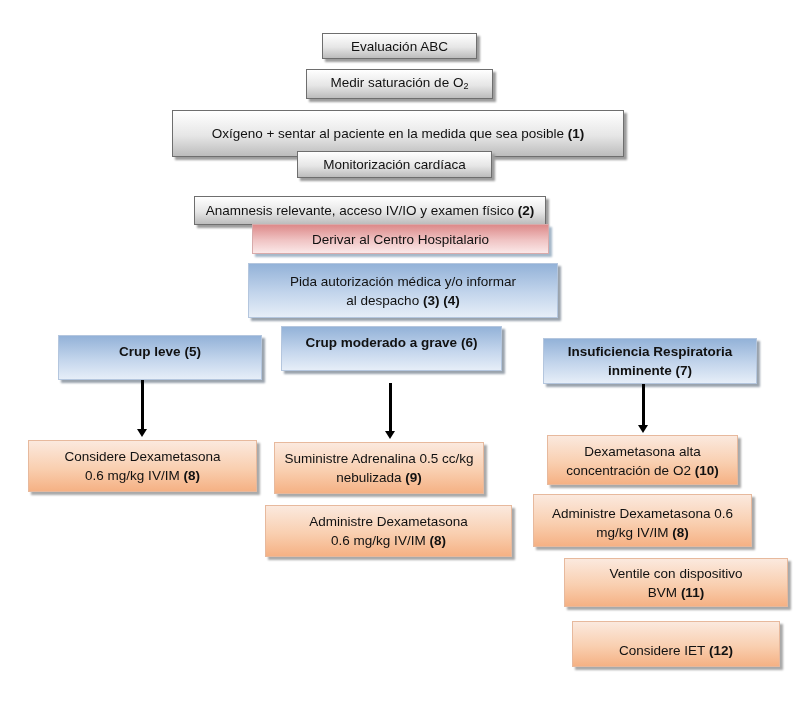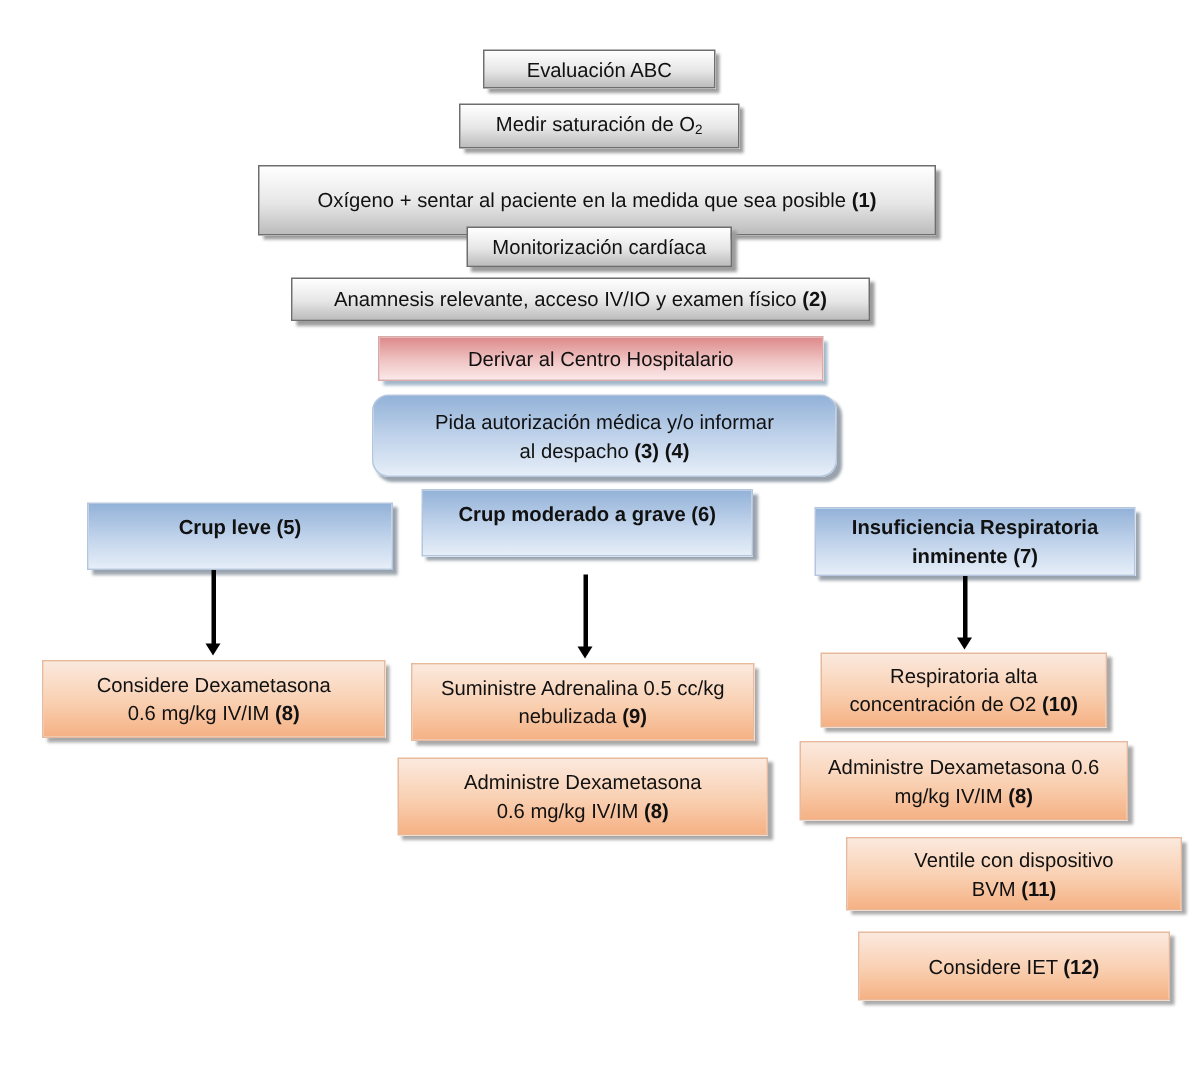--- a/index.html
+++ b/index.html
@@ -10,21 +10,21 @@
          padding: 2px 8px; }
   .gray { background: linear-gradient(to bottom, #ffffff 0%, #e6e6e6 55%, #bcbcbc 100%);
           border: 1px solid #6e6e6e; box-shadow: 3px 3px 2px #9c9c9c; }
   .red  { background: linear-gradient(to bottom, #dd8a8a 0%, #f0c4c4 55%, #fbe8e8 100%);
           border: 1px solid #d8aaaa; box-shadow: 3px 3px 2px #a5b8c9; }
   .blue { background: linear-gradient(to bottom, #93b2d8 0%, #c3d5ec 55%, #e6eef8 100%);
           border: 1px solid #b4c6de; box-shadow: 3px 3px 2px #9aa3ad; }
   .blue.top { align-items: flex-start; padding-top: 6px; font-weight: bold; }
   .orange { background: linear-gradient(to bottom, #fbe9de 0%, #f9cfb0 55%, #f5b184 100%);
             border: 1px solid #e7b99d; box-shadow: 3px 3px 2px #a9a9a9; }
-  .orange.top { align-items: center; padding-top: 6px; }
+  .orange.top { align-items: flex-end; padding-top: 6px; }
   .b { font-weight: bold; }
   .arrow { position: absolute; width: 3px; background: #000; }
   .arrow::after { content: ""; position: absolute; left: -4px; bottom: -7px;
                   border-left: 5.5px solid transparent; border-right: 5.5px solid transparent;
                   border-top: 8px solid #000; }
   sub { font-size: 9px; vertical-align: -2px; }
 </style>
 </head>
 <body>
 
@@ -33,33 +33,33 @@
 </div>
 
 <div class="box gray" style="left:306px; top:69px; width:187px; height:30px;">
   <span><span>Medir saturación de O</span><sub>2</sub></span>
 </div>
 
 <div class="box gray" style="left:172px; top:110px; width:452px; height:47px;text-align:center;">
   <span><span>Oxígeno + sentar al paciente en la medida que sea posible</span> <span class="b">(1)</span></span>
 </div>
 
-<div class="box gray" style="left:297px; top:151px; width:177px; height:27px;margin-left:14px;">
+<div class="box gray" style="left:297px; top:151px; width:195px; height:27px;">
   <span>Monitorización cardíaca</span>
 </div>
 
-<div class="box gray" style="left:194px; top:185px; width:386px; height:29px;">
+<div class="box gray" style="left:194px; top:196px; width:352px; height:29px;">
   <span><span>Anamnesis relevante, acceso IV/IO y examen físico</span> <span class="b">(2)</span></span>
 </div>
 
 <div class="box red" style="left:252px; top:224px; width:297px; height:30px;">
   <span>Derivar al Centro Hospitalario</span>
 </div>
 
-<div class="box blue" style="left:248px; top:263px; width:310px; height:55px; padding:4px 40px;border-radius:11px;">
+<div class="box blue" style="left:248px; top:263px; width:310px; height:55px; padding:4px 40px;">
   <span><span>Pida autorización médica y/o informar al despacho</span> <span class="b">(3) (4)</span></span>
 </div>
 
 <div class="box blue top" style="left:58px; top:335px; width:204px; height:45px;">
   <span>Crup leve (5)</span>
 </div>
 
 <div class="box blue top" style="left:281px; top:326px; width:221px; height:45px;">
   <span>Crup moderado a grave (6)</span>
 </div>
@@ -69,30 +69,30 @@
 </div>
 
 <div class="arrow" style="left:141px; top:380px; height:50px;"></div>
 <div class="arrow" style="left:389px; top:383px; height:49px;"></div>
 <div class="arrow" style="left:642px; top:384px; height:42px;"></div>
 
 <div class="box orange top" style="left:28px; top:440px; width:229px; height:52px; padding:6px 30px;">
   <span><span>Considere Dexametasona 0.6 mg/kg IV/IM</span> <span class="b">(8)</span></span>
 </div>
 
-<div class="box orange top" style="left:274px; top:442px; width:229px; height:52px; padding:6px 6px;">
+<div class="box orange top" style="left:274px; top:442px; width:210px; height:52px; padding:6px 6px;">
   <span><span>Suministre Adrenalina 0.5 cc/kg nebulizada</span> <span class="b">(9)</span></span>
 </div>
 
 <div class="box orange top" style="left:265px; top:505px; width:247px; height:52px; padding:6px 40px;">
   <span><span>Administre Dexametasona 0.6 mg/kg IV/IM</span> <span class="b">(8)</span></span>
 </div>
 
 <div class="box orange top" style="left:547px; top:435px; width:191px; height:50px; padding:4px 6px;">
-  <span><span>Respiratoria alta concentración de O2</span> <span class="b">(10)</span></span>
+  <span><span>Dexametasona alta concentración de O2</span> <span class="b">(10)</span></span>
 </div>
 
 <div class="box orange top" style="left:533px; top:494px; width:219px; height:53px; padding:4px 18px;">
   <span><span>Administre Dexametasona 0.6 mg/kg IV/IM</span> <span class="b">(8)</span></span>
 </div>
 
 <div class="box orange top" style="left:548px; top:558px; width:224px; height:49px; padding:4px 36px;margin-left:16px;">
   <span><span>Ventile con dispositivo BVM</span> <span class="b">(11)</span></span>
 </div>
 

